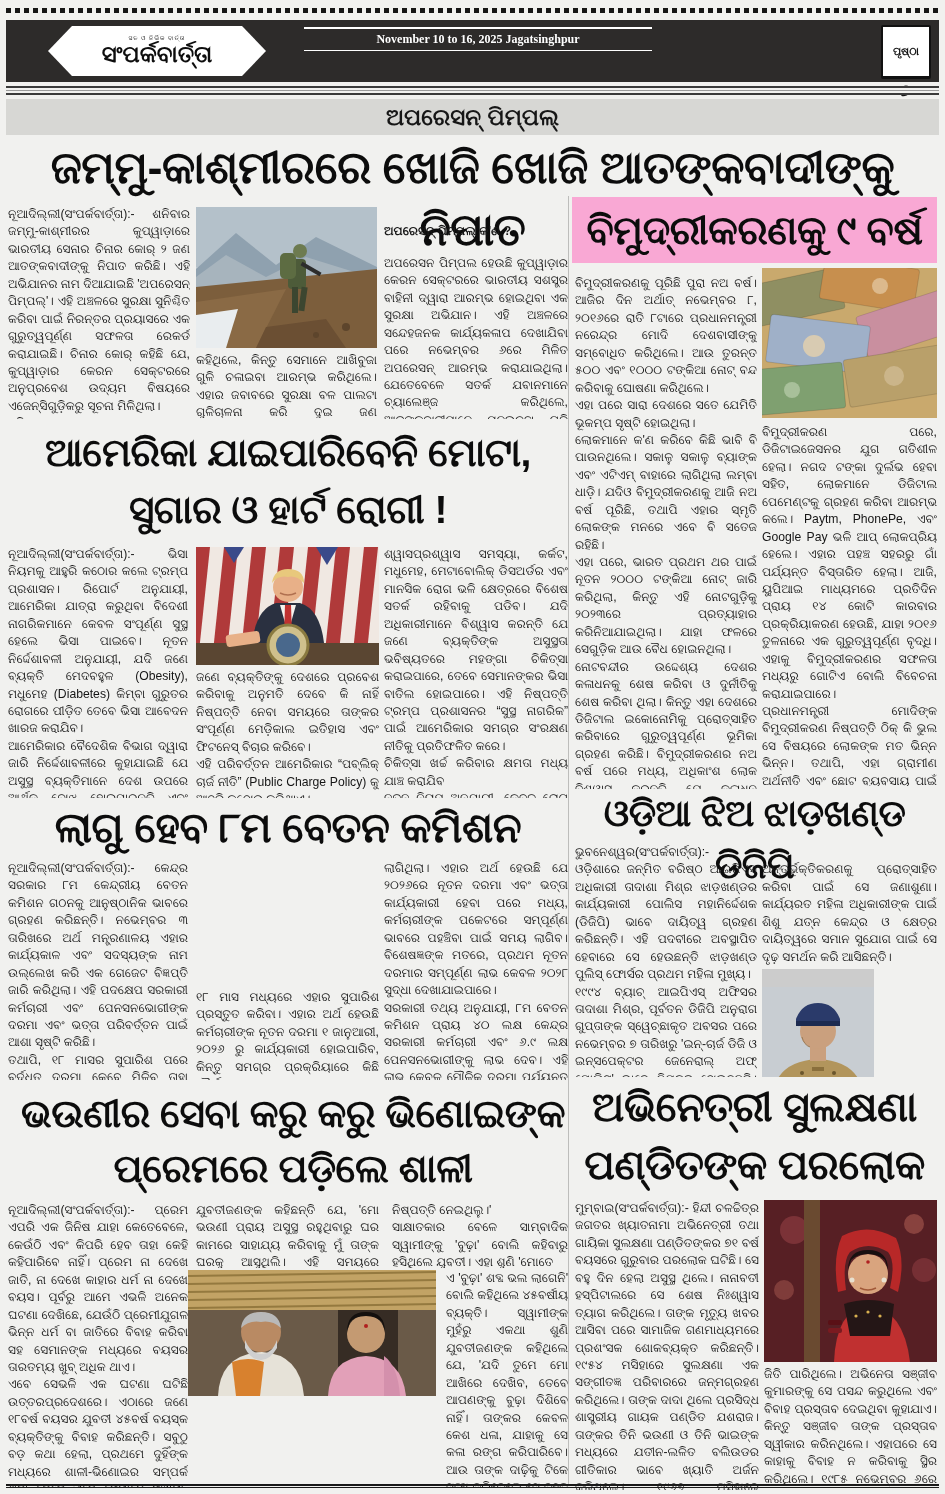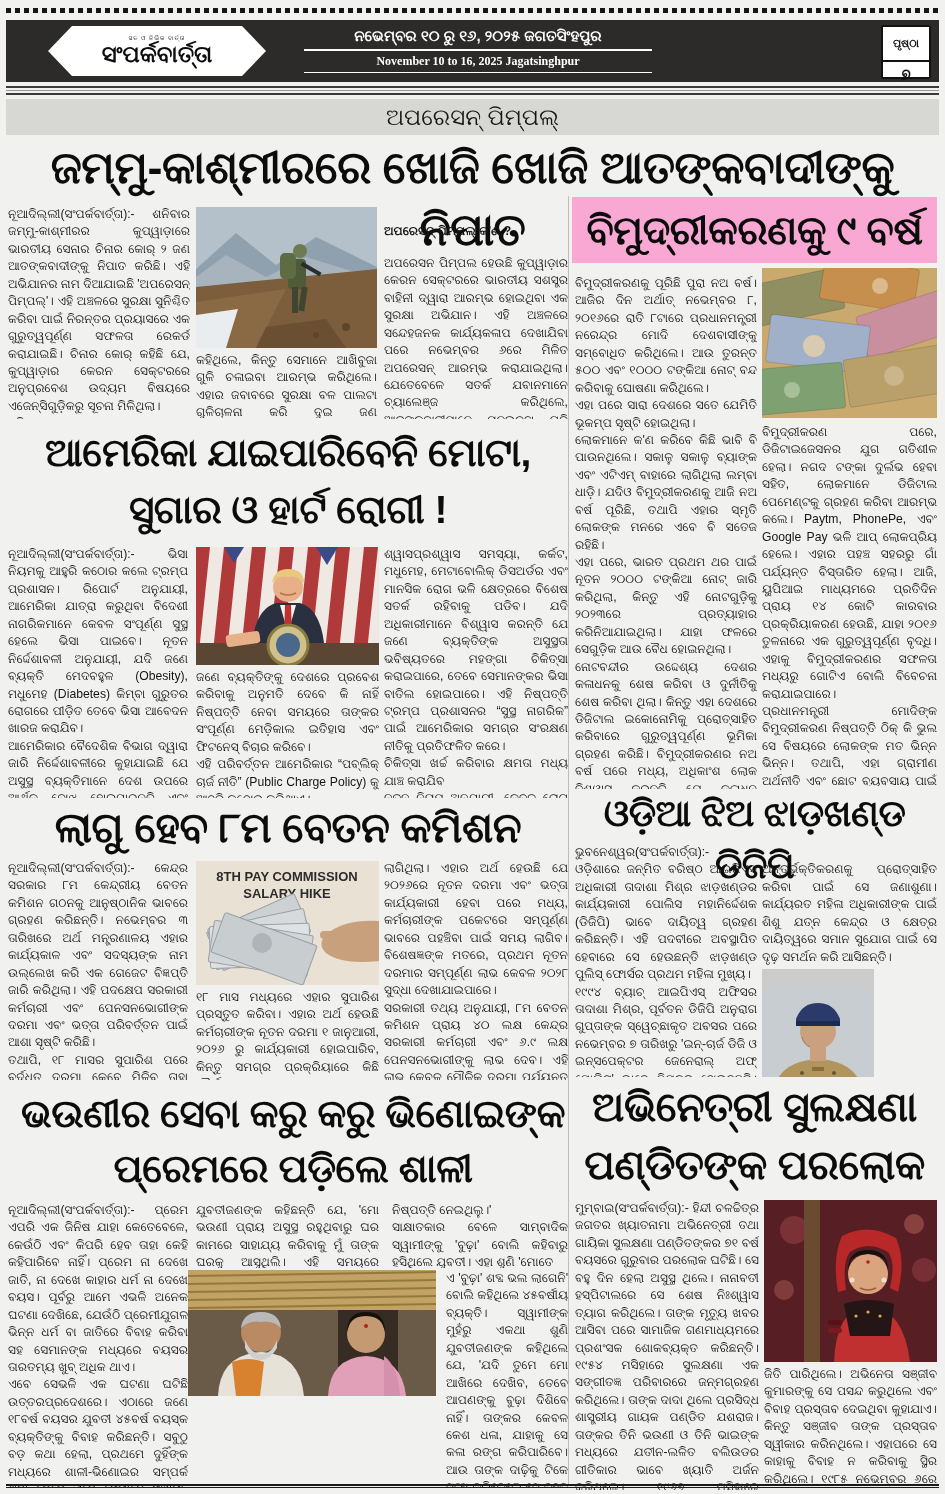--- a/index.html
+++ b/index.html
@@ -14,28 +14,28 @@
     clip-path:polygon(0% 50%,11% 0%,89% 0%,100% 50%,89% 100%,11% 100%);
     display:flex;flex-direction:column;align-items:center;justify-content:center;}
   .logo-tagline{font-size:6px;color:#111;letter-spacing:1px;}
   .logo-name{font-size:23px;font-weight:bold;color:#0d0d0d;line-height:1.05;}
   .mast-center{position:absolute;left:292px;width:360px;top:7px;text-align:center;color:#fff;}
   .mast-odia{font-size:15px;font-weight:bold;padding-bottom:4px;}
   .mast-sep{height:2px;background:#fff;margin:0 6px 3px 6px;}
   .mast-eng{font-family:Liberation Serif, serif;font-size:12px;font-weight:bold;padding-bottom:3px;}
   .mast-sep2{height:1px;background:#fff;margin:0 6px;}
   .page-box{position:absolute;right:8px;top:5px;width:46px;height:50px;background:#fff;border:2px solid #111;border-radius:2px;text-align:center;}
-  .page-label{font-size:11px;font-weight:bold;border-bottom:2px solid #111;padding:10px 0;}
+  .page-label{font-size:11px;font-weight:bold;border-bottom:2px solid #111;padding:18px 0;}
   .page-num{font-size:16px;font-weight:bold;padding-top:4px;}
 
   .triple-rule{position:absolute;left:6px;top:86px;width:933px;height:9px;
     background:linear-gradient(#3a3a3a 0 2px,#f1f1ef 2px 4px,#9a9a9a 4px 5px,#f1f1ef 5px 7px,#3a3a3a 7px 9px);}
 
   .banner{position:absolute;left:6px;top:99px;width:933px;height:36px;background:#d7d7d4;
-    text-align:center;font-size:23px;font-weight:normal;line-height:36px;}
+    text-align:center;font-size:23px;font-weight:bold;line-height:36px;}
 
   .hl{position:absolute;font-weight:bold;text-align:center;color:#0c0c0c;letter-spacing:-0.5px;}
   .hl1{left:6px;top:137px;width:933px;height:64px;font-size:45px;line-height:62px;}
   .hl-demo{left:572px;top:197px;width:365px;height:66px;font-size:40px;line-height:66px;background:#f9a8d4;}
   .hl-visa{left:8px;top:424px;width:560px;height:116px;font-size:39px;line-height:57px;}
   .hl-pay{left:8px;top:801px;width:560px;height:54px;font-size:42px;line-height:54px;}
   .hl-dgp{left:572px;top:788px;width:365px;height:52px;font-size:37px;line-height:52px;}
   .hl-love{left:8px;top:1086px;width:570px;height:112px;font-size:39px;line-height:55px;}
   .hl-act{left:572px;top:1078px;width:365px;height:118px;font-size:41px;line-height:58px;}
 
@@ -54,21 +54,20 @@
 <div id="page">
 
   <div class="dotted"></div>
 
   <div class="masthead">
     <div class="logo-hex">
       <div class="logo-tagline">ସତ ଓ ନିର୍ଭିକ ବାର୍ତ୍ତା</div>
       <div class="logo-name">ସଂପର୍କବାର୍ତ୍ତା</div>
     </div>
     <div class="mast-center">
-      <div class="mast-odia">ନଭେମ୍ବର ୧୦ ରୁ ୧୬, ୨୦୨୫ ଜଗତସିଂହପୁର</div>
       <div class="mast-sep"></div>
       <div class="mast-eng">November 10 to 16, 2025  Jagatsinghpur</div>
       <div class="mast-sep2"></div>
     </div>
     <div class="page-box">
       <div class="page-label">ପୃଷ୍ଠା</div>
       <div class="page-num">୭</div>
     </div>
   </div>
 
@@ -168,37 +167,20 @@
 କେଉଁ ରୋଗ ଉପରେ ପ୍ରବେଶ ମନା ?
 ଷ୍ଟେଟ୍ ଡିପାର୍ଟମେଣ୍ଟ ଦ୍ୱାରା ପଠାଯାଇଥିବା କେବୁଲରେ ସ୍ପଷ୍ଟ ଭାବରେ ଉଲ୍ଲେଖ ଅଛି ଯେ ଅଧିକାରୀମାନେ ସ୍ଥୂଳତା ବା ମୋଟାପା, ହୃଦରୋଗ,</div>
   <div class="col" style="left:384px;top:546px;width:184px;height:252px;">ଶ୍ୱାସପ୍ରଶ୍ୱାସ ସମସ୍ୟା, କର୍କଟ, ମଧୁମେହ, ମେଟାବୋଲିକ୍ ଡିସଅର୍ଡର ଏବଂ ମାନସିକ ରୋଗ ଭଳି କ୍ଷେତ୍ରରେ ବିଶେଷ ସତର୍କ ରହିବାକୁ ପଡିବ। ଯଦି ଅଧିକାରୀମାନେ ବିଶ୍ୱାସ କରନ୍ତି ଯେ ଜଣେ ବ୍ୟକ୍ତିଙ୍କ ଅସୁସ୍ଥତା ଭବିଷ୍ୟତରେ ମହଙ୍ଗା ଚିକିତ୍ସା କରାଇପାରେ, ତେବେ ସେମାନଙ୍କର ଭିସା ବାତିଲ ହୋଇପାରେ। ଏହି ନିଷ୍ପତ୍ତି ଟ୍ରମ୍ପ ପ୍ରଶାସନର “ସୁସ୍ଥ ନାଗରିକ” ପାଇଁ ଆମେରିକାର ସମଗ୍ର ସଂରକ୍ଷଣ ନୀତିକୁ ପ୍ରତିଫଳିତ କରେ।
 ଚିକିତ୍ସା ଖର୍ଚ୍ଚ କରିବାର କ୍ଷମତା ମଧ୍ୟ ଯାଞ୍ଚ କରାଯିବ
 ନୂତନ ନିୟମ ଅନୁଯାୟୀ, କେବଳ ରୋଗ ନୁହେଁ, ବରଂ ବ୍ୟକ୍ତିଙ୍କ ଆର୍ଥିକ ପରିସ୍ଥିତି ମଧ୍ୟ ଯାଞ୍ଚ କରାଯିବ। ଅଧିକାରୀମାନେ ମୂଲ୍ୟାଙ୍କନ କରିବେ ଯେ ଯଦି ବ୍ୟକ୍ତି ଅସୁସ୍ଥ ହୁଅନ୍ତି ତେବେ ସେ ନିଜର ଚିକିତ୍ସା କରିପାରିବେ କି ନାହିଁ। ତଥାପି, ଇମିଗ୍ରେସନ୍ ବିଶେଷଜ୍ଞମାନେ କହିଛନ୍ତି ଯେ ଏହି ନିୟମଗୁଡ଼ିକ ମୁଖ୍ୟତଃ ଆମେରିକାରେ ସ୍ଥାୟୀ ବାସସ୍ଥାନ ପାଇଁ ଆବେଦନ କରୁଥିବା ଲୋକଙ୍କ ପାଇଁ ପ୍ରଯୁଜ୍ୟ ହେବ। ଆଇନଗତ ବିଶେଷଜ୍ଞମାନେ ଚେତାବନୀ ଦେଇଛନ୍ତି ଯେ ଏହି ପଦକ୍ଷେପ ଅନେକ ଯୋଗ୍ୟ ଏବଂ ପରିଶ୍ରମୀ ଆବେଦନକାରୀଙ୍କ ପାଇଁ ଅସୁବିଧା ସୃଷ୍ଟି କରିପାରେ।</div>
 
   <div class="hl hl-pay">ଲାଗୁ ହେବ ୮ମ ବେତନ କମିଶନ</div>
   <div class="col" style="left:8px;top:860px;width:180px;height:220px;">ନୂଆଦିଲ୍ଲୀ(ସଂପର୍କବାର୍ତ୍ତା):- କେନ୍ଦ୍ର ସରକାର ୮ମ କେନ୍ଦ୍ରୀୟ ବେତନ କମିଶନ ଗଠନକୁ ଆନୁଷ୍ଠାନିକ ଭାବରେ ଗ୍ରହଣ କରିଛନ୍ତି। ନଭେମ୍ବର ୩ ତାରିଖରେ ଅର୍ଥ ମନ୍ତ୍ରଣାଳୟ ଏହାର କାର୍ଯ୍ୟକାଳ ଏବଂ ସଦସ୍ୟଙ୍କ ନାମ ଉଲ୍ଲେଖ କରି ଏକ ଗେଜେଟ ବିଜ୍ଞପ୍ତି ଜାରି କରିଥିଲା। ଏହି ପଦକ୍ଷେପ ସରକାରୀ କର୍ମଚାରୀ ଏବଂ ପେନସନଭୋଗୀଙ୍କ ଦରମା ଏବଂ ଭତ୍ତା ପରିବର୍ତ୍ତନ ପାଇଁ ଆଶା ସୃଷ୍ଟି କରିଛି।
 ତଥାପି, ୧୮ ମାସର ସୁପାରିଶ ପରେ ବର୍ଦ୍ଧିତ ଦରମା କେବେ ମିଳିବ ତାହା ବୁଝିବା ଗୁରୁତ୍ୱପୂର୍ଣ୍ଣ।
 ଜଷ୍ଟିସ ରଞ୍ଜନା ପ୍ରକାଶ ଦେଶାଇ ୮ମ ବେତନ କମିଶନର ଅଧ୍ୟକ୍ଷ ହେବେ। ପଙ୍କଜ ଜୈନଙ୍କୁ ସଦସ୍ୟ-ସଚିବ ନିଯୁକ୍ତ କରାଯାଇଛି, ଏବଂ ପ୍ରଫେସର ପୁଲକ ଘୋଷଙ୍କୁ ଏକ ଅଂଶକାଳୀନ ସଦସ୍ୟ ଭାବରେ ନିଯୁକ୍ତ କରାଯାଇଛି। କମିଶନର ଦାୟିତ୍ୱ ଏବେ ଆଗାମୀ</div>
-  <div class="photo" style="left:196px;top:861px;width:183px;height:124px;">
-    <svg width="183" height="124" viewBox="0 0 183 124" xmlns="http://www.w3.org/2000/svg">
-      <rect width="183" height="124" fill="#e9e2d4"></rect>
-      <text x="91" y="20" text-anchor="middle" font-family="Liberation Sans,sans-serif" font-size="13" font-weight="bold" fill="#2b2b2b">8TH PAY COMMISSION</text>
-      <text x="91" y="37" text-anchor="middle" font-family="Liberation Sans,sans-serif" font-size="13" font-weight="bold" fill="#2b2b2b">SALARY HIKE</text>
-      <g>
-        <rect x="18" y="52" width="96" height="42" rx="2" transform="rotate(-24 60 80)" fill="#cdd1d3" stroke="#9aa0a4"></rect>
-        <rect x="16" y="58" width="98" height="42" rx="2" transform="rotate(-12 60 84)" fill="#d6dadc" stroke="#9aa0a4"></rect>
-        <rect x="14" y="64" width="100" height="42" rx="2" transform="rotate(-2 60 88)" fill="#dfe2e4" stroke="#9aa0a4"></rect>
-        <rect x="14" y="66" width="100" height="42" rx="2" transform="rotate(9 60 92)" fill="#d2d6d8" stroke="#9aa0a4"></rect>
-        <rect x="16" y="66" width="98" height="42" rx="2" transform="rotate(20 64 96)" fill="#c8cdd0" stroke="#9aa0a4"></rect>
-        <circle cx="66" cy="82" r="10" fill="#aeb4b8"></circle>
-      </g>
-      <path d="M183 60 Q150 58 132 72 Q120 82 130 92 Q146 104 183 100 Z" fill="#c9a07c"></path>
-      <rect x="124" y="70" width="18" height="8" rx="4" fill="#c9a07c"></rect>
-    </svg>
-  </div>
   <div class="col" style="left:196px;top:989px;width:183px;height:91px;">୧୮ ମାସ ମଧ୍ୟରେ ଏହାର ସୁପାରିଶ ପ୍ରସ୍ତୁତ କରିବା। ଏହାର ଅର୍ଥ ହେଉଛି କର୍ମଚାରୀଙ୍କ ନୂତନ ଦରମା ୧ ଜାନୁଆରୀ, ୨୦୨୬ ରୁ କାର୍ଯ୍ୟକାରୀ ହୋଇପାରିବ, କିନ୍ତୁ ସମଗ୍ର ପ୍ରକ୍ରିୟାରେ କିଛି ଧୈର୍ଯ୍ୟ ଆବଶ୍ୟକ ହେବ।
 ଯଦି ଆମେ ପୂର୍ବ ଧାରା ବିଚାର କରିବା, ତେବେ ଶେଷ ଥର ପାଇଁ କମିଶନଙ୍କ ସୁପାରିଶ ପ୍ରସ୍ତୁତ ଏବଂ କାର୍ଯ୍ୟକାରୀ ହେବା ପାଇଁ ପ୍ରାୟ ୧୮ ମାସ ସମୟ</div>
   <div class="col" style="left:384px;top:860px;width:184px;height:220px;">ଲାଗିଥିଲା। ଏହାର ଅର୍ଥ ହେଉଛି ଯେ ୨୦୨୬ରେ ନୂତନ ଦରମା ଏବଂ ଭତ୍ତା କାର୍ଯ୍ୟକାରୀ ହେବା ପରେ ମଧ୍ୟ, କର୍ମଚାରୀଙ୍କ ପକେଟରେ ସମ୍ପୂର୍ଣ୍ଣ ଭାବରେ ପହଞ୍ଚିବା ପାଇଁ ସମୟ ଲାଗିବ। ବିଶେଷଜ୍ଞଙ୍କ ମତରେ, ପ୍ରଥମ ନୂତନ ଦରମାର ସମ୍ପୂର୍ଣ୍ଣ ଲାଭ କେବଳ ୨୦୨୮ ସୁଦ୍ଧା ଦେଖାଯାଇପାରେ।
 ସରକାରୀ ତଥ୍ୟ ଅନୁଯାୟୀ, ୮ମ ବେତନ କମିଶନ ପ୍ରାୟ ୪୦ ଲକ୍ଷ କେନ୍ଦ୍ର ସରକାରୀ କର୍ମଚାରୀ ଏବଂ ୬.୯ ଲକ୍ଷ ପେନସନଭୋଗୀଙ୍କୁ ଲାଭ ଦେବ। ଏହି ଲାଭ କେବଳ ମୌଳିକ ଦରମା ପର୍ଯ୍ୟନ୍ତ ସୀମିତ ରହିବ ନାହିଁ, ବରଂ ଭତ୍ତା, ଯାତ୍ରା ଭତ୍ତା, ଘରଭଡ଼ା ଏବଂ ଅନ୍ୟାନ୍ୟ ସୁବିଧା ମଧ୍ୟ ଏଥିରେ ଅନ୍ତର୍ଭୁକ୍ତ ହେବ। ବକେୟା ପ୍ରାପ୍ୟ ଏକକାଳୀନ କିସ୍ତିରେ ପ୍ରଦାନ କରାଯାଇପାରିବ, ଯାହା କର୍ମଚାରୀଙ୍କ ଆର୍ଥିକ ପରିସ୍ଥିତିକୁ ଗୁରୁତ୍ୱପୂର୍ଣ୍ଣ ଆଶ୍ୱସ୍ତି ପ୍ରଦାନ କରିବ।</div>
 
   <div class="hl hl-dgp">ଓଡ଼ିଆ ଝିଅ ଝାଡ଼ଖଣ୍ଡ ଡିଜିପି</div>
   <div class="col" style="left:575px;top:844px;width:182px;height:233px;">ଭୁବନେଶ୍ୱର(ସଂପର୍କବାର୍ତ୍ତା):- ଓଡ଼ିଶାରେ ଜନ୍ମିତ ବରିଷ୍ଠ ଆଇପିଏସ୍ ଅଧିକାରୀ ତାଦାଶା ମିଶ୍ର ଝାଡ଼ଖଣ୍ଡର କାର୍ଯ୍ୟକାରୀ ପୋଲିସ ମହାନିର୍ଦ୍ଦେଶକ (ଡିଜିପି) ଭାବେ ଦାୟିତ୍ୱ ଗ୍ରହଣ କରିଛନ୍ତି। ଏହି ପଦବୀରେ ଅବସ୍ଥାପିତ ହେବାରେ ସେ ହେଉଛନ୍ତି ଝାଡ଼ଖଣ୍ଡ ପୁଲିସ୍ ଫୋର୍ସର ପ୍ରଥମ ମହିଳା ମୁଖ୍ୟ।
 ୧୯୯୪ ବ୍ୟାଚ୍ ଆଇପିଏସ୍ ଅଫିସର ତାଦାଶା ମିଶ୍ର, ପୂର୍ବତନ ଡିଜିପି ଅନୁରାଗ ଗୁପ୍ତାଙ୍କ ସ୍ୱେଚ୍ଛାକୃତ ଅବସର ପରେ ନଭେମ୍ବର ୭ ତାରିଖରୁ 'ଇନ୍-ଚାର୍ଜ ଡିଜି ଓ ଇନ୍ସପେକ୍ଟର ଜେନେରାଲ୍ ଅଫ୍ ପୋଲିସ' ଭାବେ ନିଯୁକ୍ତ ହୋଇଛନ୍ତି। ଡିସେମ୍ବର ୩୧, ୨୦୨୫ରେ ସେ ଅବସର ନେବା ପର୍ଯ୍ୟନ୍ତ ଏହି ପଦରେ ରହିବେ। ଏହା ପୂର୍ବରୁ ସେ ରାଜ୍ୟର ଗୃହ ବିଭାଗରେ ସ୍ୱତନ୍ତ୍ର ସଚିବ ଭାବେ କାର୍ଯ୍ୟ କରୁଥିଲେ। ପୋଲିସ ବାହିନୀରେ ଲିଙ୍ଗଗତ ସମାନତା ଏବଂ</div>
   <div class="col" style="left:762px;top:844px;width:175px;height:233px;">
     <span>ଅନ୍ତର୍ଭୁକ୍ତିକରଣକୁ ପ୍ରୋତ୍ସାହିତ କରିବା ପାଇଁ ସେ ଜଣାଶୁଣା। କାର୍ଯ୍ୟରତ ମହିଳା ଅଧିକାରୀଙ୍କ ପାଇଁ ଶିଶୁ ଯତ୍ନ କେନ୍ଦ୍ର ଓ କ୍ଷେତ୍ର ଦାୟିତ୍ୱରେ ସମାନ ସୁଯୋଗ ପାଇଁ ସେ ଦୃଢ଼ ସମର୍ଥନ କରି ଆସିଛନ୍ତି।</span>

